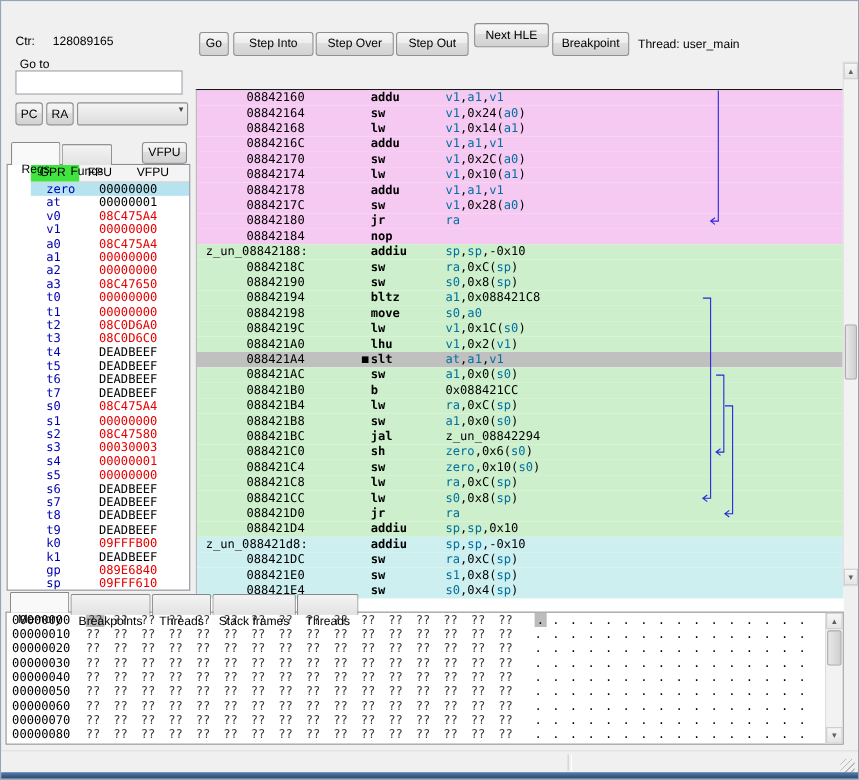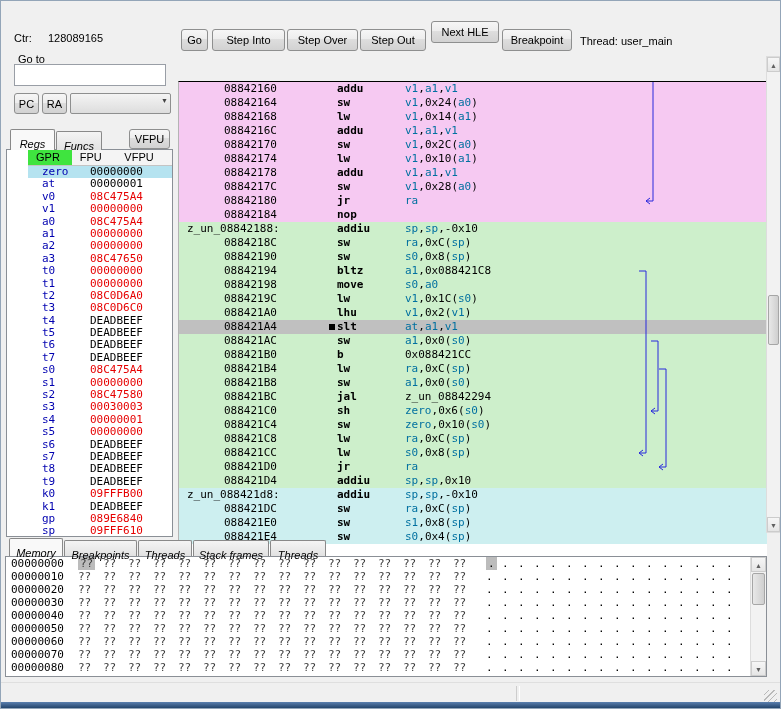--- a/index.html
+++ b/index.html
@@ -19,21 +19,21 @@
        border:1px solid #8E8F8F;border-radius:3px;font-family:"Liberation Sans",sans-serif;
        font-size:11px;color:#000;padding:0;line-height:20px;}
   .goto-input{position:absolute;box-sizing:border-box;border:1px solid #999EA6;background:#fff;
               font-family:"Liberation Sans",sans-serif;font-size:11px;padding:2px 4px;}
   .combo{position:absolute;box-sizing:border-box;border:1px solid #8E8F8F;border-radius:2px;
          background:linear-gradient(#F4F4F4,#DDDDDD);}
   .combo-arrow{position:absolute;right:2px;top:3px;font-size:7px;color:#444;}
   
   .tab{position:absolute;box-sizing:border-box;text-align:center;
        background:linear-gradient(#F4F4F4,#E2E2E2);border:1px solid #898989;border-bottom:none;
-       border-radius:2px 2px 0 0;padding-top:8px;z-index:1;font-style:italic;}
+       border-radius:2px 2px 0 0;padding-top:18px;z-index:1;}
   .tab.active{background:#F9F9F9;z-index:2;}
   
   .regpanel{position:absolute;left:5px;top:148px;width:167px;height:388px;background:#fff;
             border:1px solid #8A8F96;box-sizing:border-box;overflow:hidden;padding-left:21px;}
   .reg-header{display:flex;height:15px;border-bottom:1px solid #C4C4C4;background:#F4F4F4;
               font-size:11px;line-height:14px;}
   .reg-tab{padding-left:8px;box-sizing:border-box;}
   .reg-tab.gpr{width:47px;background:var(--c-gpr_tab,#3FE43F);}
   .reg-tab.fpu{width:48px;}
   .reg-tab.vfpu{width:60px;}

